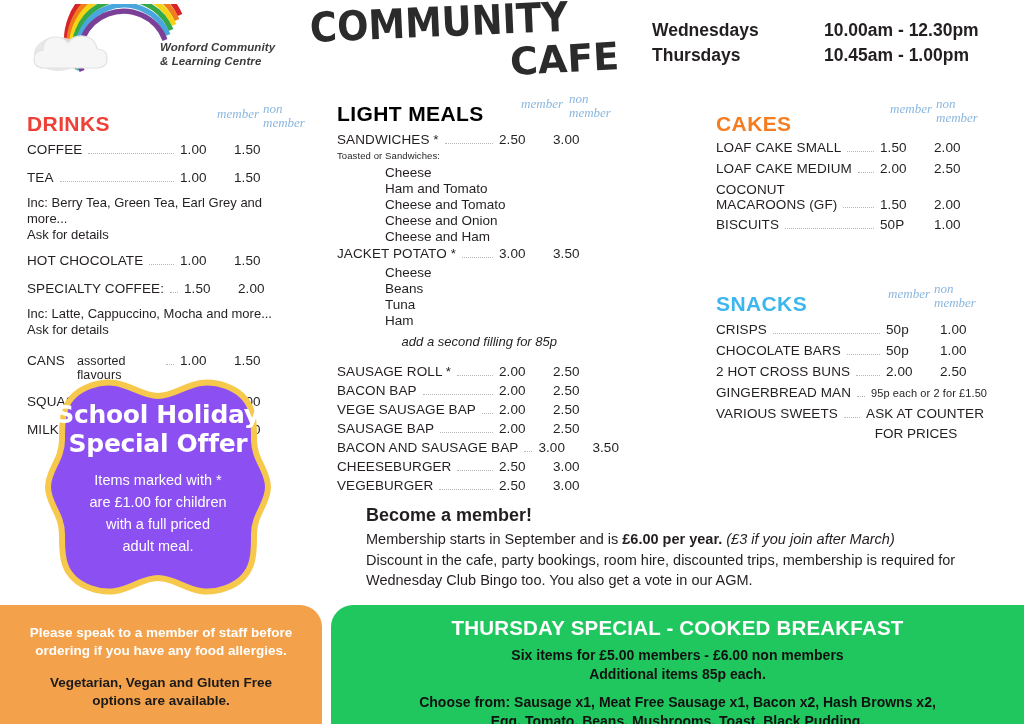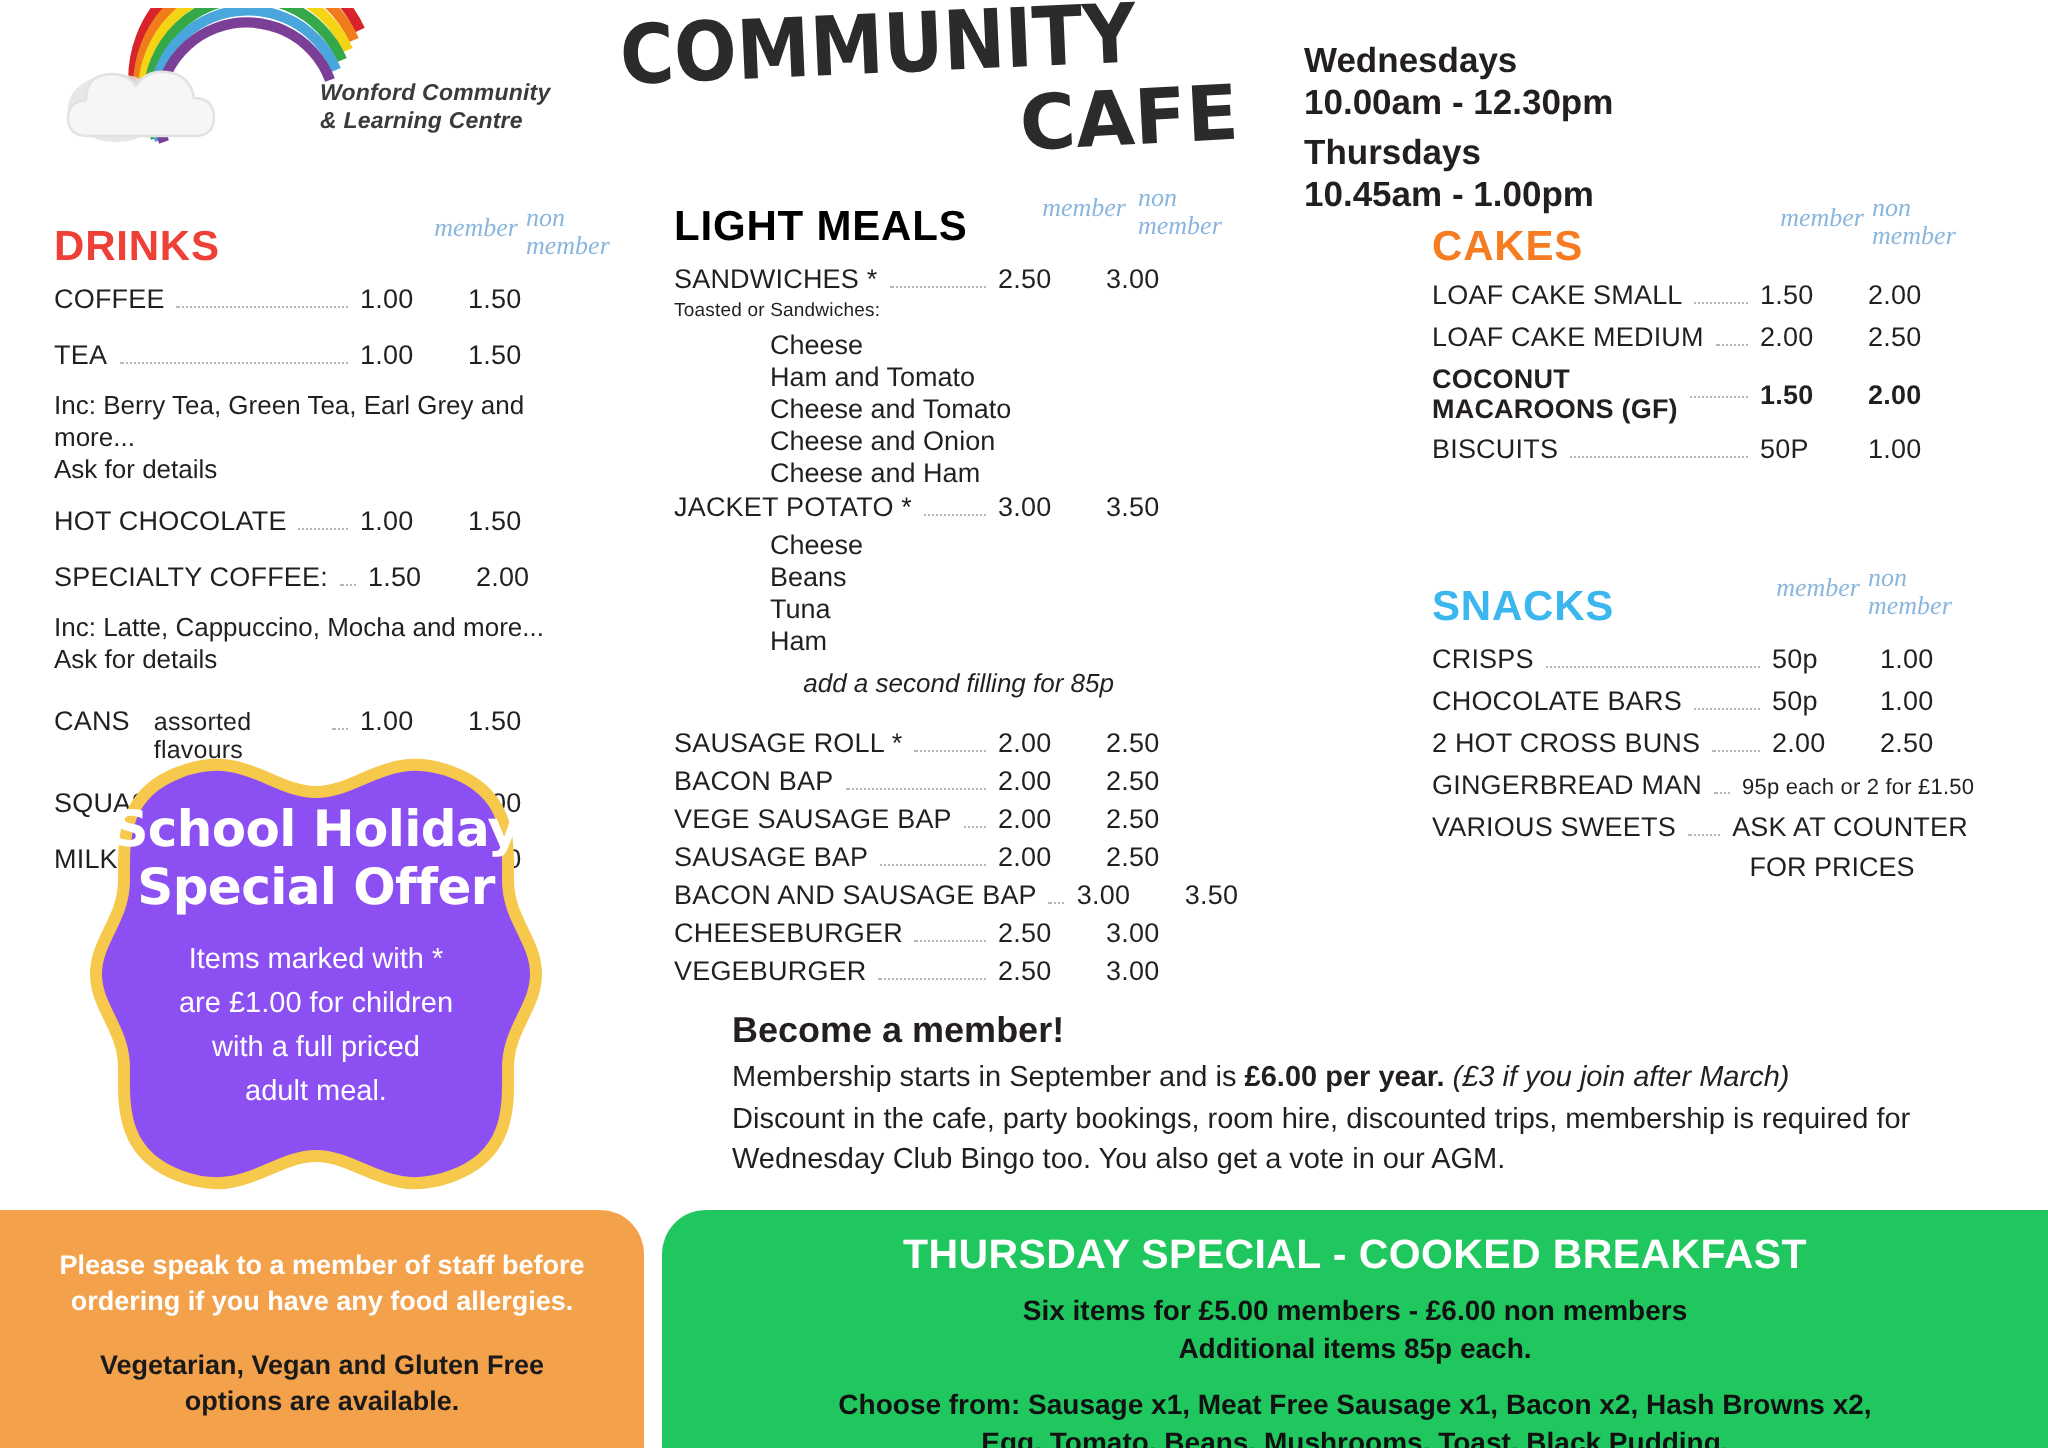--- a/index.html
+++ b/index.html
@@ -38,21 +38,21 @@
     font-stretch: condensed;
   }
   #cafe-word-2 {
     position: absolute; left: 210px; top: 40px;
     font-family: "DejaVu Sans", sans-serif;
     font-weight: bold; font-size: 38px;
     color: #2b2b2b; transform: rotate(-3deg); transform-origin: left center;
   }
 
   #hours { position: absolute; left: 652px; top: 20px; }
-  .hours-row { display: flex; align-items: baseline; margin-bottom: 4px; flex-direction: column; }
+  .hours-row { display: flex; align-items: baseline; margin-bottom: 4px; }
   .hours-day { width: 172px; font-size: 17.5px; font-weight: bold; color: #231f20; }
   .hours-time { font-size: 17.5px; font-weight: bold; color: #231f20; }
 
   
   .sec-head-row { position: relative; height: 34px; }
   .sec-title {
     position: absolute; left: 0; top: 4px;
     font-size: 21px; font-weight: bold; letter-spacing: .4px;
   }
   .sec-title.red   { color: #ee4036; }
@@ -112,21 +112,21 @@
   #col-cakes .p1, #col-snacks .p1 { width: 40px; text-align: left; }
   #col-cakes .p2, #col-snacks .p2 { width: 44px; text-align: left; margin-left: 14px; }
   #cakes-colhead-m   { left: 160px; top: 2px;  width: 56px; }
   #cakes-colhead-nm  { left: 220px; top: -3px; width: 50px; }
   #snacks-colhead-m  { left: 158px; top: -1px; width: 56px; }
   #snacks-colhead-nm { left: 218px; top: -6px; width: 50px; }
   #col-cakes .item, #col-snacks .item { margin-bottom: 5px; }
   .sec-head-row.cakes { height: 40px; }
 
   .item.freeform .freetext { flex: 0 0 auto; font-size: 11px; }
-  .item.twoline { align-items: center; font-weight: bold; }
+  .item.twoline { align-items: flex-end; }
   .stacked-name { line-height: 15px; }
 
   .counter-note {
     font-size: 13.5px; text-align: center; line-height: 17px;
     margin-left: 132px; margin-top: -2px;
   }
 
   
   #badge { position: absolute; left: 44px; top: 378px; width: 228px; height: 218px; }
   #badge svg { position: absolute; left: 0; top: 0; }

